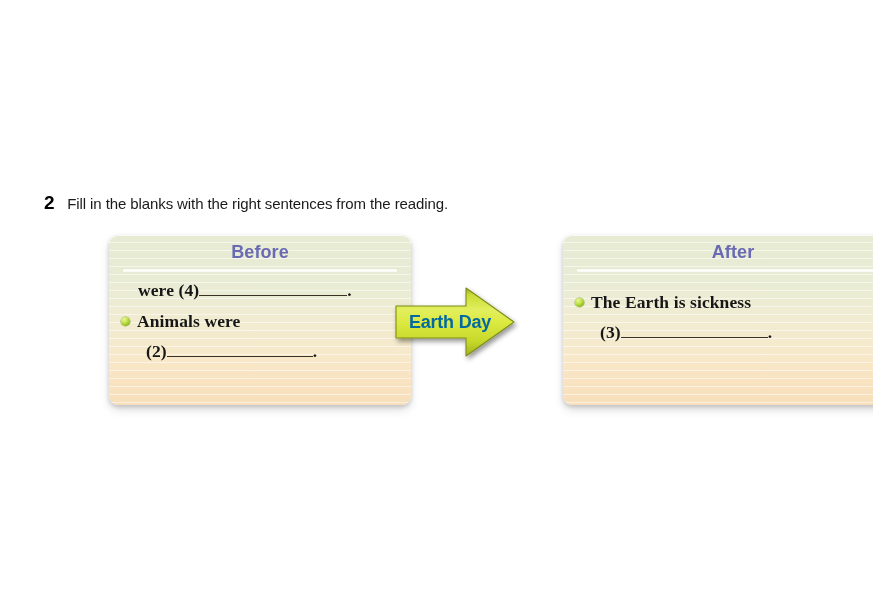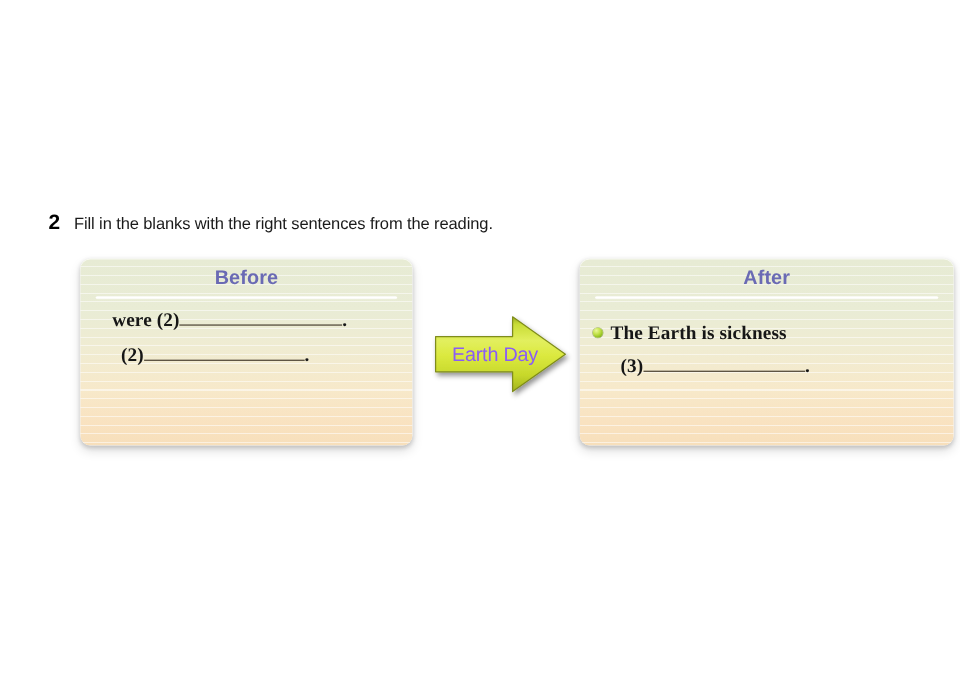--- a/index.html
+++ b/index.html
@@ -60,20 +60,21 @@
         #e9ecd5 28%,
         #f0ecd2 48%,
         #f7e9ca 70%,
         #f9e2c0 88%,
         #f7dfbb 100%);
     box-shadow:
       0 2px 4px rgba(0,0,0,0.16),
       0 5px 10px rgba(0,0,0,0.13),
       0 1px 0 rgba(255,255,255,0.7) inset;
     overflow: hidden;
+    margin-left: 36px;
   }
   #card-before {
     left: 73px;
     top: 235px;
     width: 302px;
     height: 170px;
   }
   #card-after {
     left: 527px;
     top: 235px;
@@ -183,23 +184,23 @@
   #arrow-label {
     position: absolute;
     left: 0;
     top: 0;
     width: 104px;
     height: 72px;
     display: flex;
     align-items: center;
     justify-content: center;
     font-family: "Liberation Sans", sans-serif;
-    font-weight: normal;
+    font-weight: bold;
     font-size: 18px;
-    color: #8b5cf6;
+    color: #0369a1;
     letter-spacing: -0.2px;
     pointer-events: none;
     padding-left: 8px;
     box-sizing: border-box;
   }
 </style>
 </head>
 <body>
 
 <div id="instruction-row">
@@ -208,23 +209,27 @@
 </div>
 
 <div class="card" id="card-before">
   <div class="card-title">Before</div>
   <div class="card-divider"></div>
 
   <div class="card-body">
 
 
     <div class="cont-line">
-      <span class="sent">were (2)</span><span class="blank w1"></span><span class="sent">.</span>
-    </div>
-
+      <span class="sent">were (4)</span><span class="blank w1"></span><span class="sent">.</span>
+    </div>
+
+    <div class="bullet-line">
+      <span class="bullet-dot"></span>
+      <span class="sent">Animals were</span>
+    </div>
 
     <div class="cont-line indent2">
       <span class="sent">(2)</span><span class="blank w2"></span><span class="sent">.</span>
     </div>
 
   </div>
 </div>
 
 <div id="earth-day-arrow">
   <svg viewBox="0 0 122 72" xmlns="http://www.w3.org/2000/svg">

